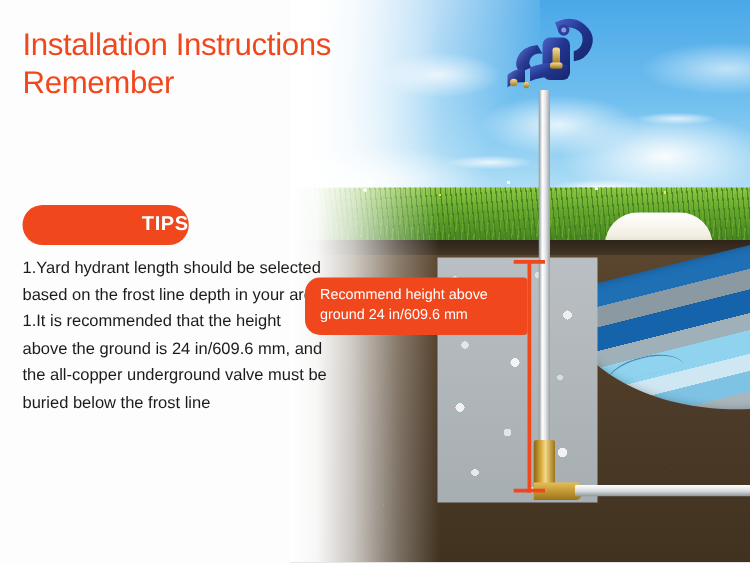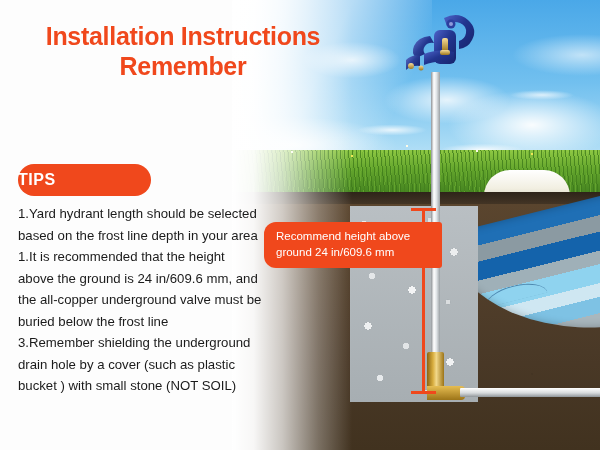--- a/index.html
+++ b/index.html
@@ -153,40 +153,39 @@
   }
   .fade-top{
     position:absolute;left:0;top:0;width:200px;height:150px;
     background:linear-gradient(115deg,rgba(255,255,255,.98) 0%,rgba(255,255,255,.6) 45%,rgba(255,255,255,0) 80%);
     pointer-events:none;
   }
 
   
   .title{
     position:absolute;left:18px;top:22px;width:330px;
-    color:#f0481c;font-weight:bold;font-size:25px;line-height:1.18;
+    color:#f0481c;font-weight:normal;font-size:25px;line-height:1.18;
     letter-spacing:-.3px;
-    text-align:center;
   }
   .tips-badge{
     position:absolute;left:18px;top:164px;width:133px;height:32px;
     background:#f0481c;border-radius:16px;
     color:#ffffff;font-weight:bold;font-size:16px;
-    display:flex;align-items:center;justify-content:flex-start;
+    display:flex;align-items:center;justify-content:flex-end;
     letter-spacing:.5px;
   }
   .tips-body{
     position:absolute;left:18px;top:203px;width:245px;
     color:#1b1b1b;font-size:13.2px;line-height:1.63;
   }
   .tips-body p{ margin:0; }
 
   
   .callout{
-    position:absolute;left:264px;top:222px;width:178px;
+    position:absolute;left:244px;top:222px;width:178px;
     background:#f0481c;color:#ffffff;
     font-size:11.5px;line-height:1.42;
     padding:6px 8px 7px 12px;
     border-radius:12px 3px 3px 12px;
   }
 </style>
 </head>
 <body>
 
 <div id="page">
@@ -248,20 +247,19 @@
     <div>Remember</div>
   </div>
 
   <div class="tips-badge">
     <span>TIPS</span>
   </div>
 
   <div class="tips-body">
     <p>1.Yard hydrant length should be selected based on the frost line depth in your area</p>
     <p>1.It is recommended that the height above the ground is 24 in/609.6 mm, and the all-copper underground valve must be buried below the frost line</p>
-    <p>3.Remember shielding the underground drain hole by a cover (such as plastic bucket ) with small stone (NOT SOIL)</p>
   </div>
 
   <div class="callout">
     <span>Recommend height above ground 24 in/609.6 mm</span>
   </div>
 
 </div>
 
 </body></html>

